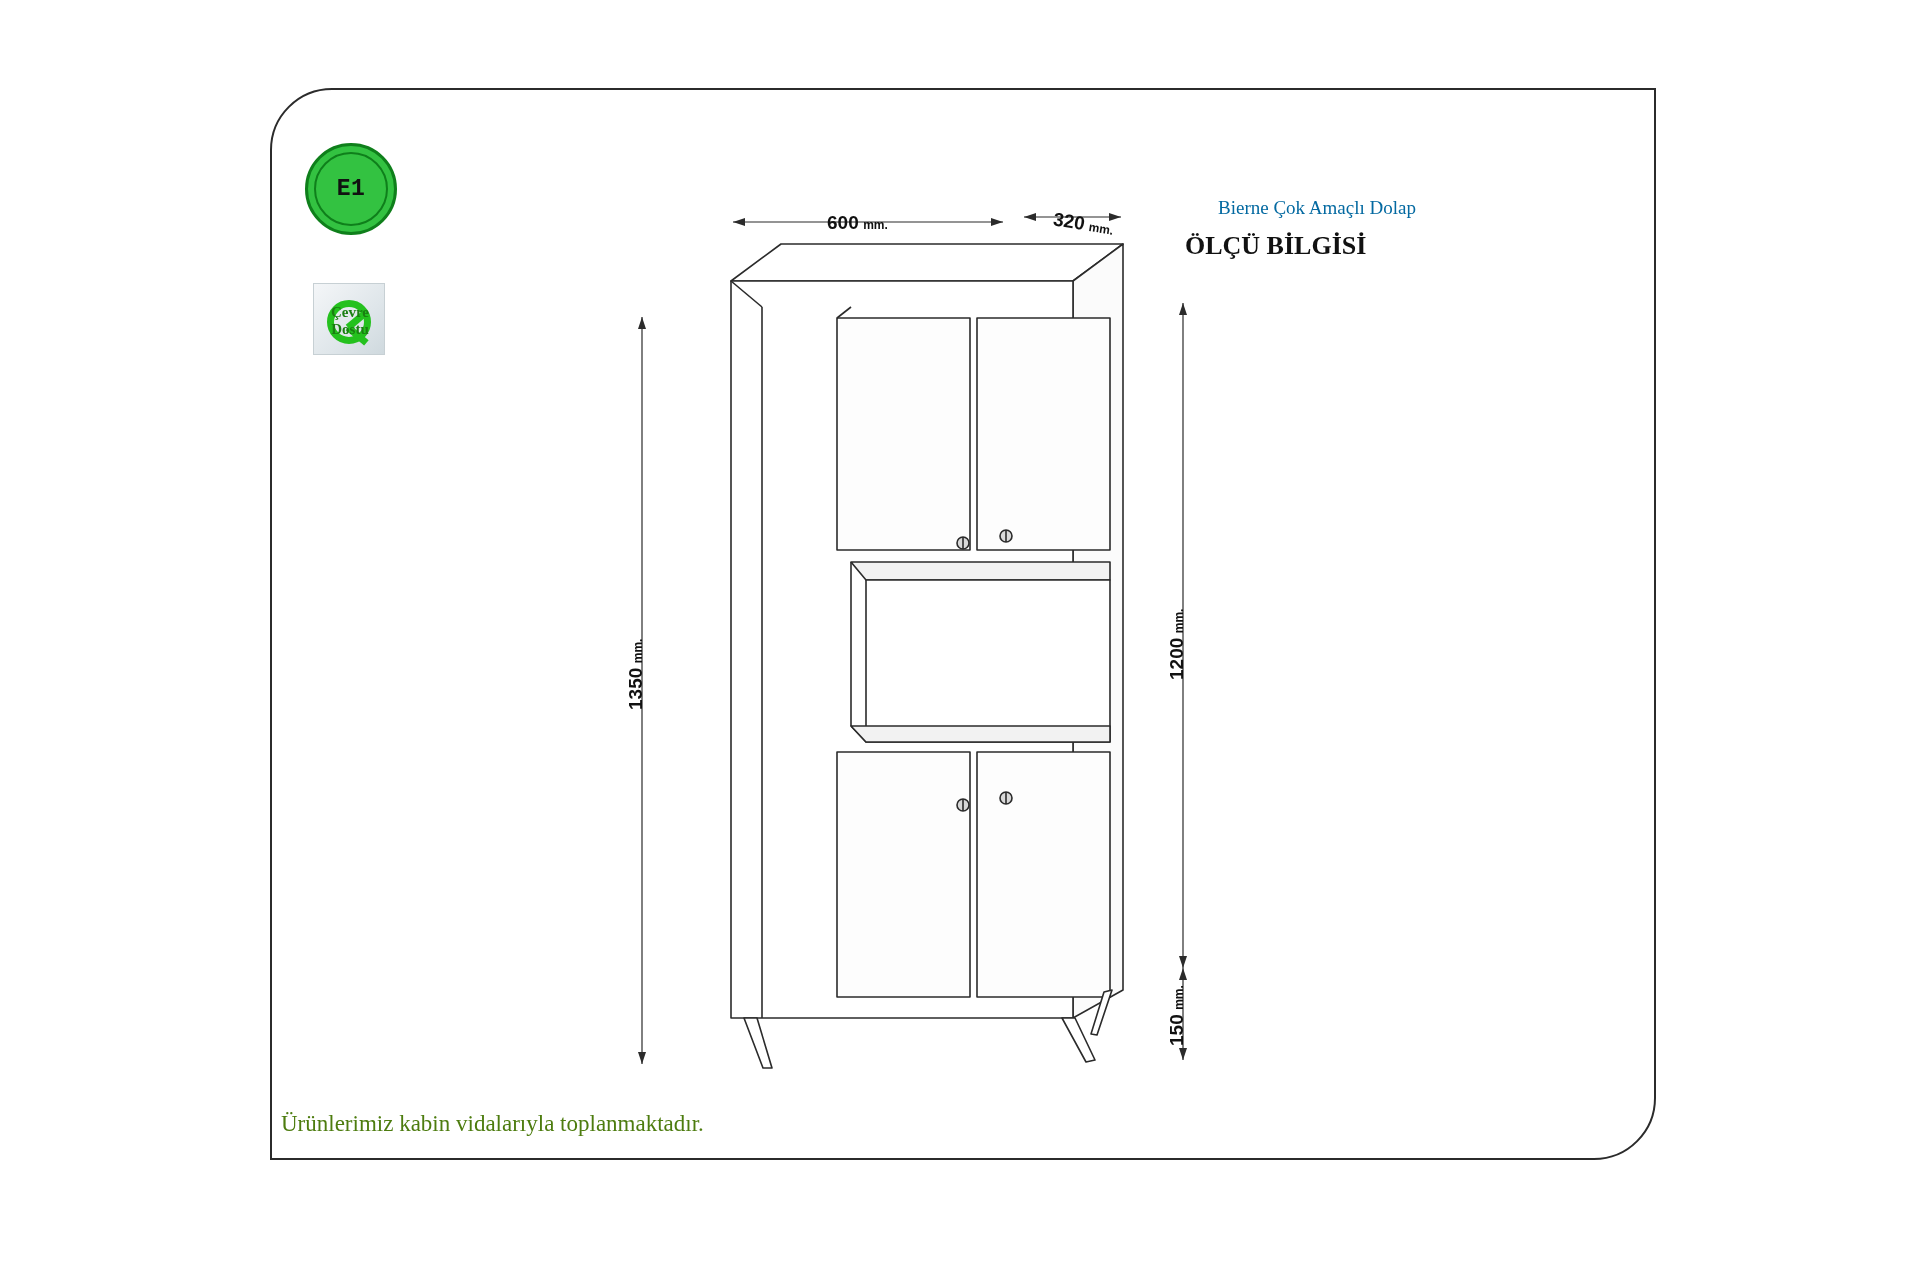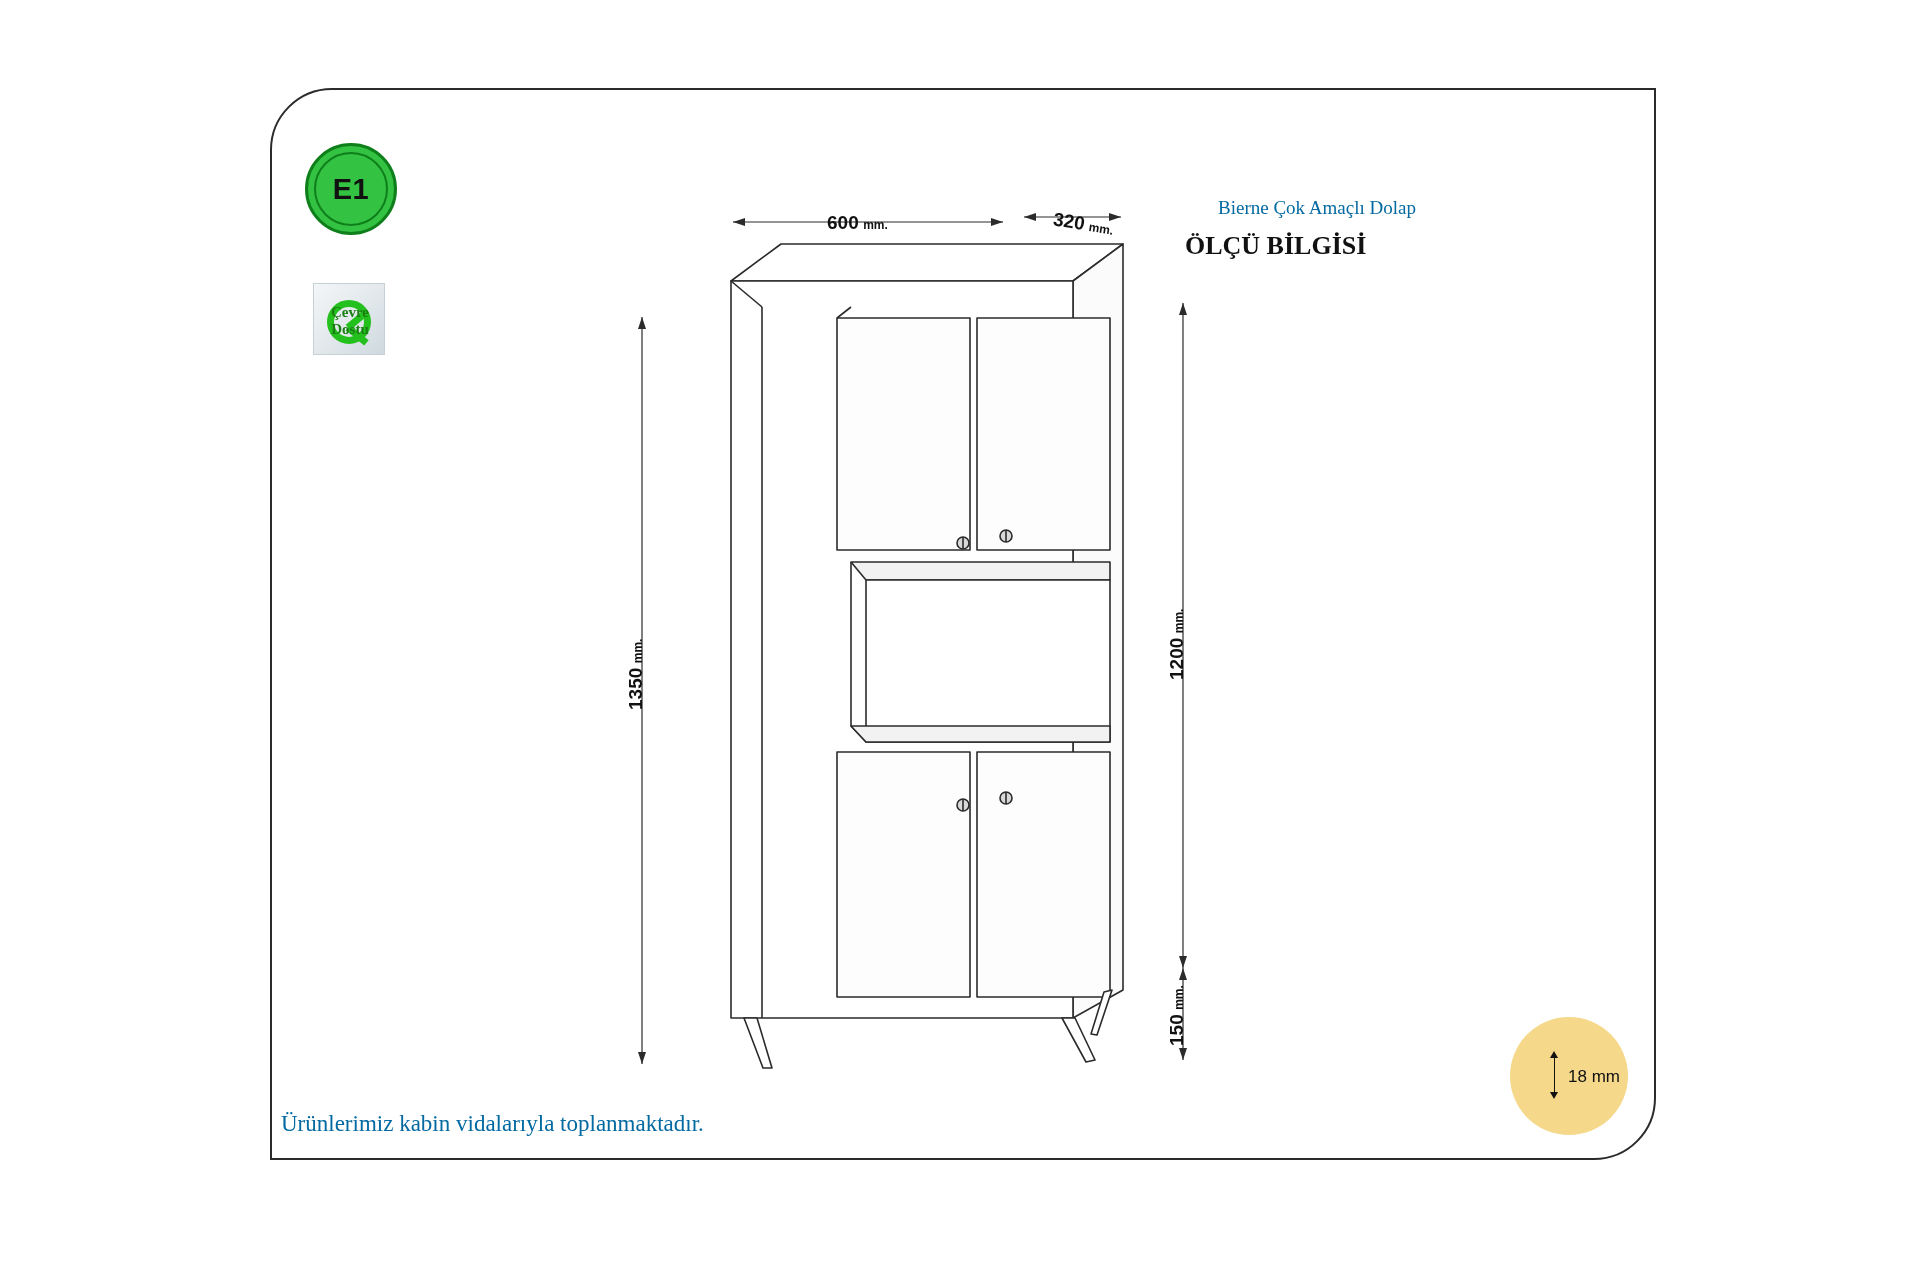--- a/index.html
+++ b/index.html
@@ -48,23 +48,23 @@
   .e1-badge .inner {
     width: 70px; height: 70px;
     border-radius: 50%;
     border: 2px solid #0f7f1b;
     display: flex;
     align-items: center;
     justify-content: center;
     background: #33c241;
   }
   .e1-badge .txt {
-    font-family: Liberation Sans, sans-serif;
+    font-family: Liberation Mono, monospace;
     font-weight: bold;
-    font-size: 29px;
+    font-size: 23px;
     color: #111;
     letter-spacing: 0.5px;
   }
   
   .eco {
     position: absolute;
     left: 313px;
     top: 283px;
     width: 72px;
     height: 72px;
@@ -135,21 +135,21 @@
     font-size: 26px;
     color: #111;
     white-space: nowrap;
   }
   .footnote {
     position: absolute;
     left: 281px;
     top: 1111px;
     font-family: "Liberation Serif", serif;
     font-size: 23px;
-    color: #0369a1;
+    color: #4d7c0f;
     white-space: nowrap;
   }
   
   .thick {
     position: absolute;
     left: 1510px;
     top: 1017px;
     width: 118px;
     height: 118px;
     border-radius: 50%;
@@ -227,24 +227,20 @@
     <div class="ring"></div>
     <div class="tail"></div>
     <div class="tail2"></div>
     <div class="ecotext">Çevre Dostu</div>
   </div>
 
   <div class="prodname">Bierne Çok Amaçlı  Dolap</div>
   <div class="prodsub">ÖLÇÜ BİLGİSİ</div>
   <div class="footnote">Ürünlerimiz kabin vidalarıyla toplanmaktadır.</div>
 
-  <div class="thick">
-    <div class="arrow"></div>
-    <div class="label">18 mm</div>
-  </div>
 
   <svg class="draw" viewBox="0 0 1920 1280">
     <g fill="none" stroke="#2b2b2b" stroke-width="1.6" stroke-linejoin="round">
 
       <polygon points="731,281 1073,281 1123,244 781,244" fill="#ffffff"></polygon>
 
       <polygon points="1073,281 1123,244 1123,990 1073,1018" fill="#fbfbfb"></polygon>
 
       <rect x="731" y="281" width="342" height="737" fill="#ffffff"></rect>
 

